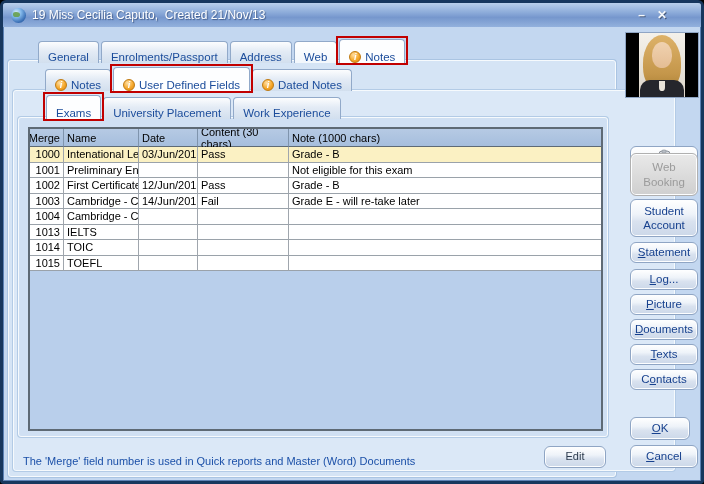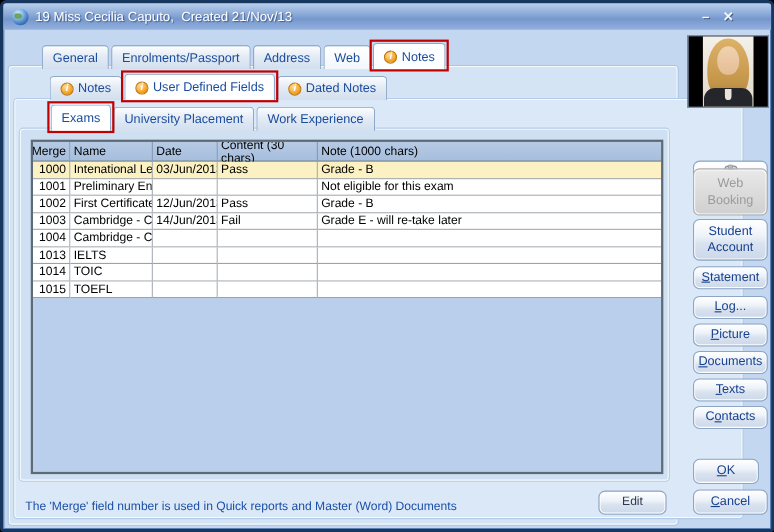--- a/index.html
+++ b/index.html
@@ -27,21 +27,21 @@
   .globe-icon::after { content:""; position:absolute; left:2px; top:4px; width:7px; height:5px;
     background:#66a04e; border-radius:40% 60% 50% 50%; opacity:.9; }
   #title-text { color:#fff; font-size:12px; text-shadow:1px 1px 1px rgba(20,40,80,.55); white-space:pre; }
   #win-controls { margin-left:auto; display:flex; gap:12px; align-items:center; padding-right:26px; }
   .win-glyph { color:#f4f7fb; font-size:12px; font-weight:bold; text-shadow:1px 1px 0 #44587a; cursor:default; line-height:10px; }
 
   
   .tabrow { position:absolute; display:flex; gap:2px; align-items:flex-end; }
   .tab {
     position:relative; height:22px; padding:0 9px;
-    display:flex; align-items:center; gap:4px;
+    display:flex; align-items:flex-end; gap:4px;
     background:linear-gradient(180deg,#fcfdfe 0%, #e3ebf5 45%, #d2dfee 100%);
     border:1px solid #91a9c9; border-bottom:none;
     border-radius:4px 4px 0 0;
     font-size:11.5px; color:#1b4c9b; white-space:nowrap; cursor:pointer;
   }
   .tab.light { background:linear-gradient(180deg,#ffffff 0%, #f2f7fc 100%); }
   .tab.active { background:#fdfeff; height:24px; z-index:3; }
   .tab.hl::after { content:""; position:absolute; left:-4px; right:-4px; top:-4px; bottom:-2px;
     border:2px solid #c10000; pointer-events:none; z-index:5; }
   .info-icon { width:12px; height:12px; border-radius:50%; flex:0 0 auto;

